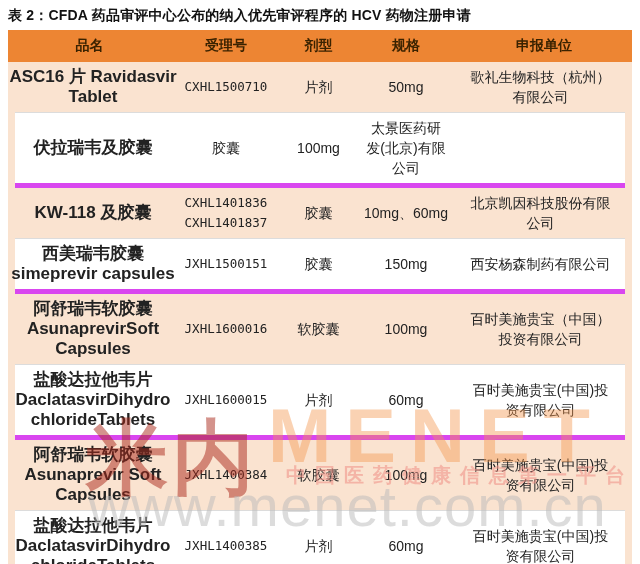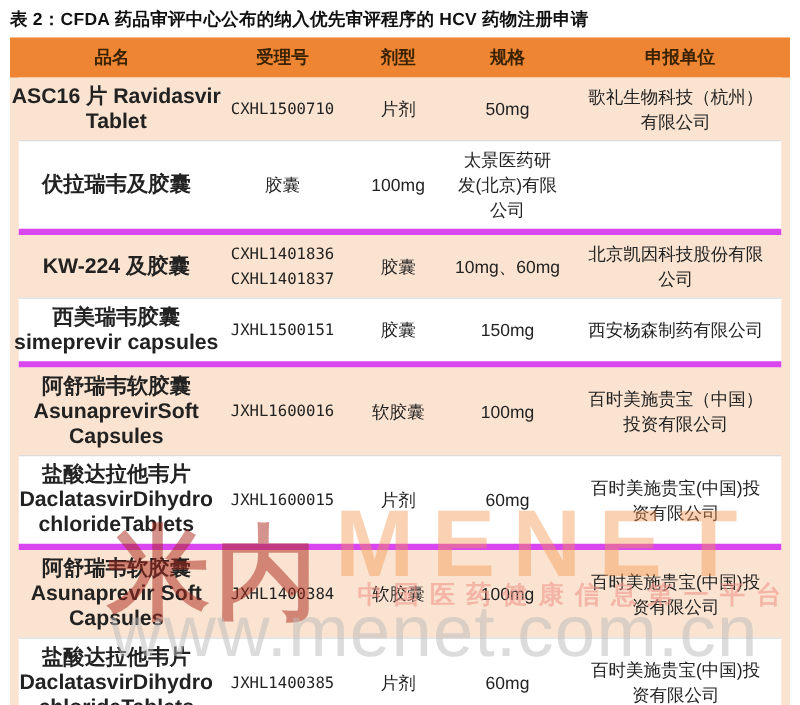--- a/index.html
+++ b/index.html
@@ -74,21 +74,21 @@
             <div class="ln">伏拉瑞韦及胶囊</div>
 
           </div>
           <div class="cell">胶囊</div>
           <div class="cell">100mg</div>
           <div class="cell applicant">太景医药研发(北京)有限公司</div>
         </div>
 
         <div class="row peach">
           <div class="cell name">
-            <div class="ln">KW-224 及胶囊</div>
+            <div class="ln">KW-118 及胶囊</div>
 
           </div>
           <div class="cell codes">
             <div class="ln">CXHL1401836</div>
             <div class="ln">CXHL1401837</div>
           </div>
           <div class="cell">胶囊</div>
           <div class="cell">10mg、60mg</div>
           <div class="cell applicant">北京凯因科技股份有限公司</div>
         </div>

